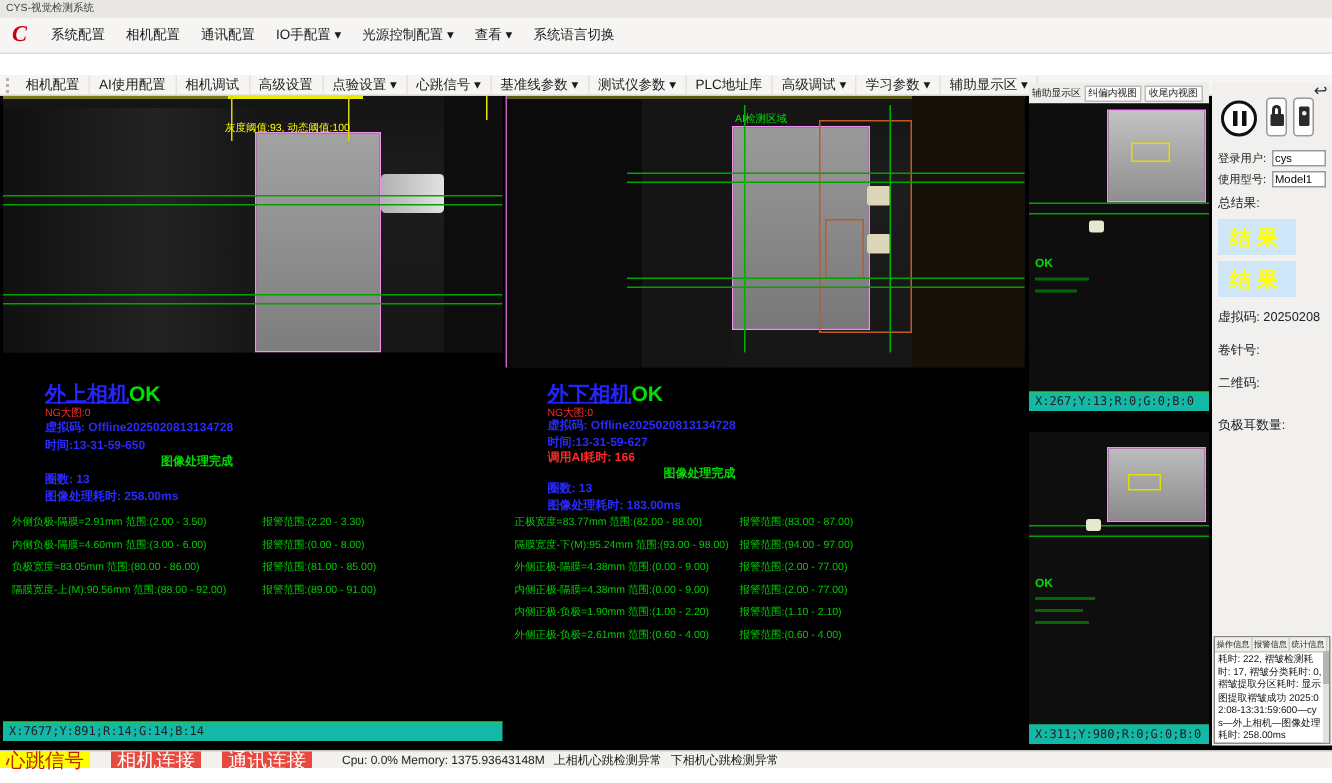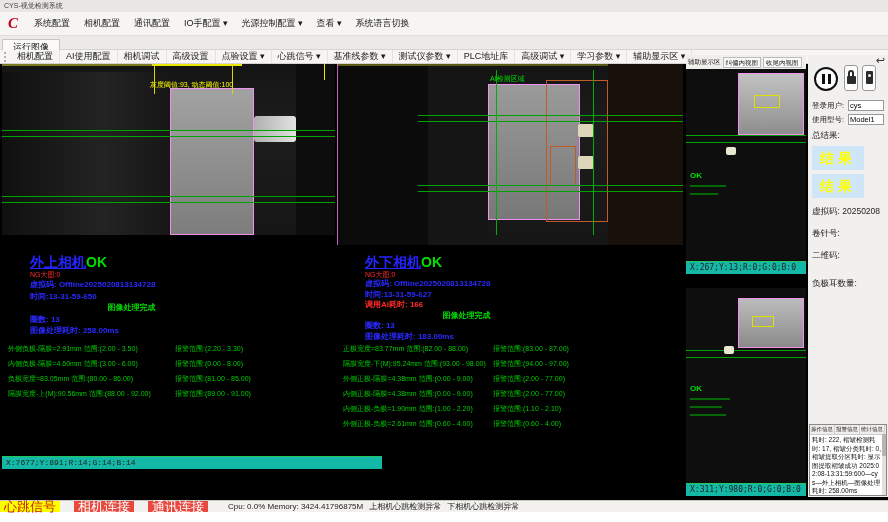--- a/index.html
+++ b/index.html
@@ -104,23 +104,20 @@
     <span id="logo">C</span>
     <span class="menu-item">系统配置</span>
     <span class="menu-item">相机配置</span>
     <span class="menu-item">通讯配置</span>
     <span class="menu-item">IO手配置 ▾</span>
     <span class="menu-item">光源控制配置 ▾</span>
     <span class="menu-item">查看 ▾</span>
     <span class="menu-item">系统语言切换</span>
   </div>
 
-  <div id="tabrow" class="abs">
-    <span id="run-tab">运行图像</span>
-  </div>
 
   <div id="toolbar" class="abs">
     <span class="grip"></span>
     <span class="tool-item">相机配置</span>
     <span class="tool-item">AI使用配置</span>
     <span class="tool-item">相机调试</span>
     <span class="tool-item">高级设置</span>
     <span class="tool-item">点验设置 ▾</span>
     <span class="tool-item">心跳信号 ▾</span>
     <span class="tool-item">基准线参数 ▾</span>
@@ -172,21 +169,21 @@
         </div>
       <div class="mrow">
           <span style="width:167px;">负极宽度=83.05mm 范围:(80.00 - 86.00)</span>
           <span>报警范围:(81.00 - 85.00)</span>
         </div>
       <div class="mrow">
           <span style="width:167px;">隔膜宽度-上(M):90.56mm 范围:(88.00 - 92.00)</span>
           <span>报警范围:(89.00 - 91.00)</span>
         </div>
     </div>
-    <div class="abs coordbar" style="left:2px; top:392px; width:380px; height:13px;font-family:Liberation Mono, monospace;">X:7677;Y:891;R:14;G:14;B:14</div>
+    <div class="abs coordbar" style="left:2px; top:417px; width:333px; height:13px;">X:7677;Y:891;R:14;G:14;B:14</div>
 
     <div class="abs cam-img" style="left:337px; top:0; width:346px; height:181px; border-left:1px solid #c060c0;">
       <div class="abs" style="left:0; top:0; width:90px; height:181px; background:#0b0b0b;"></div>
       <div class="abs" style="left:90px; top:0; width:60px; height:181px; background:#151515;"></div>
       <div class="abs" style="left:0; top:0; width:346px; height:2px; background:#5a5a15;"></div>
       <div class="abs" style="left:270px; top:0; width:76px; height:181px; background:#17110a;"></div>
       <div class="abs" style="left:150px; top:20px; width:92px; height:136px; background:linear-gradient(180deg,#9a9a9a,#787878); border:1px solid #f090f0;"></div>
       <div class="abs" style="left:208px; top:16px; width:62px; height:142px; border:1px solid #c05a28;"></div>
       <div class="abs" style="left:212px; top:82px; width:26px; height:40px; border:1px solid #c05a28;"></div>
       <div class="abs" style="left:240px; top:60px; width:16px; height:13px; background:#ded6b8; border-radius:2px;"></div>
@@ -315,18 +312,18 @@
       <div id="logscroll">
           <i></i>
         </div>
     </div>
   </div>
 
   <div id="statusbar" class="abs">
     <span class="badge" style="background: rgb(255, 255, 0); color: rgb(196, 32, 0);">心跳信号</span>
     <span class="badge" style="background: rgb(232, 73, 62); color: rgb(255, 255, 255);">相机连接</span>
     <span class="badge" style="background: rgb(232, 73, 62); color: rgb(255, 255, 255);">通讯连接</span>
-    <span class="sb-text">Cpu: 0.0% Memory: 3424.41796875M</span>
+    <span class="sb-text">Cpu: 0.0% Memory: 1375.93643148M</span>
     <span class="sb-text">上相机心跳检测异常</span>
     <span class="sb-text">下相机心跳检测异常</span>
   </div>
 
 </div>
 
 </body></html>

